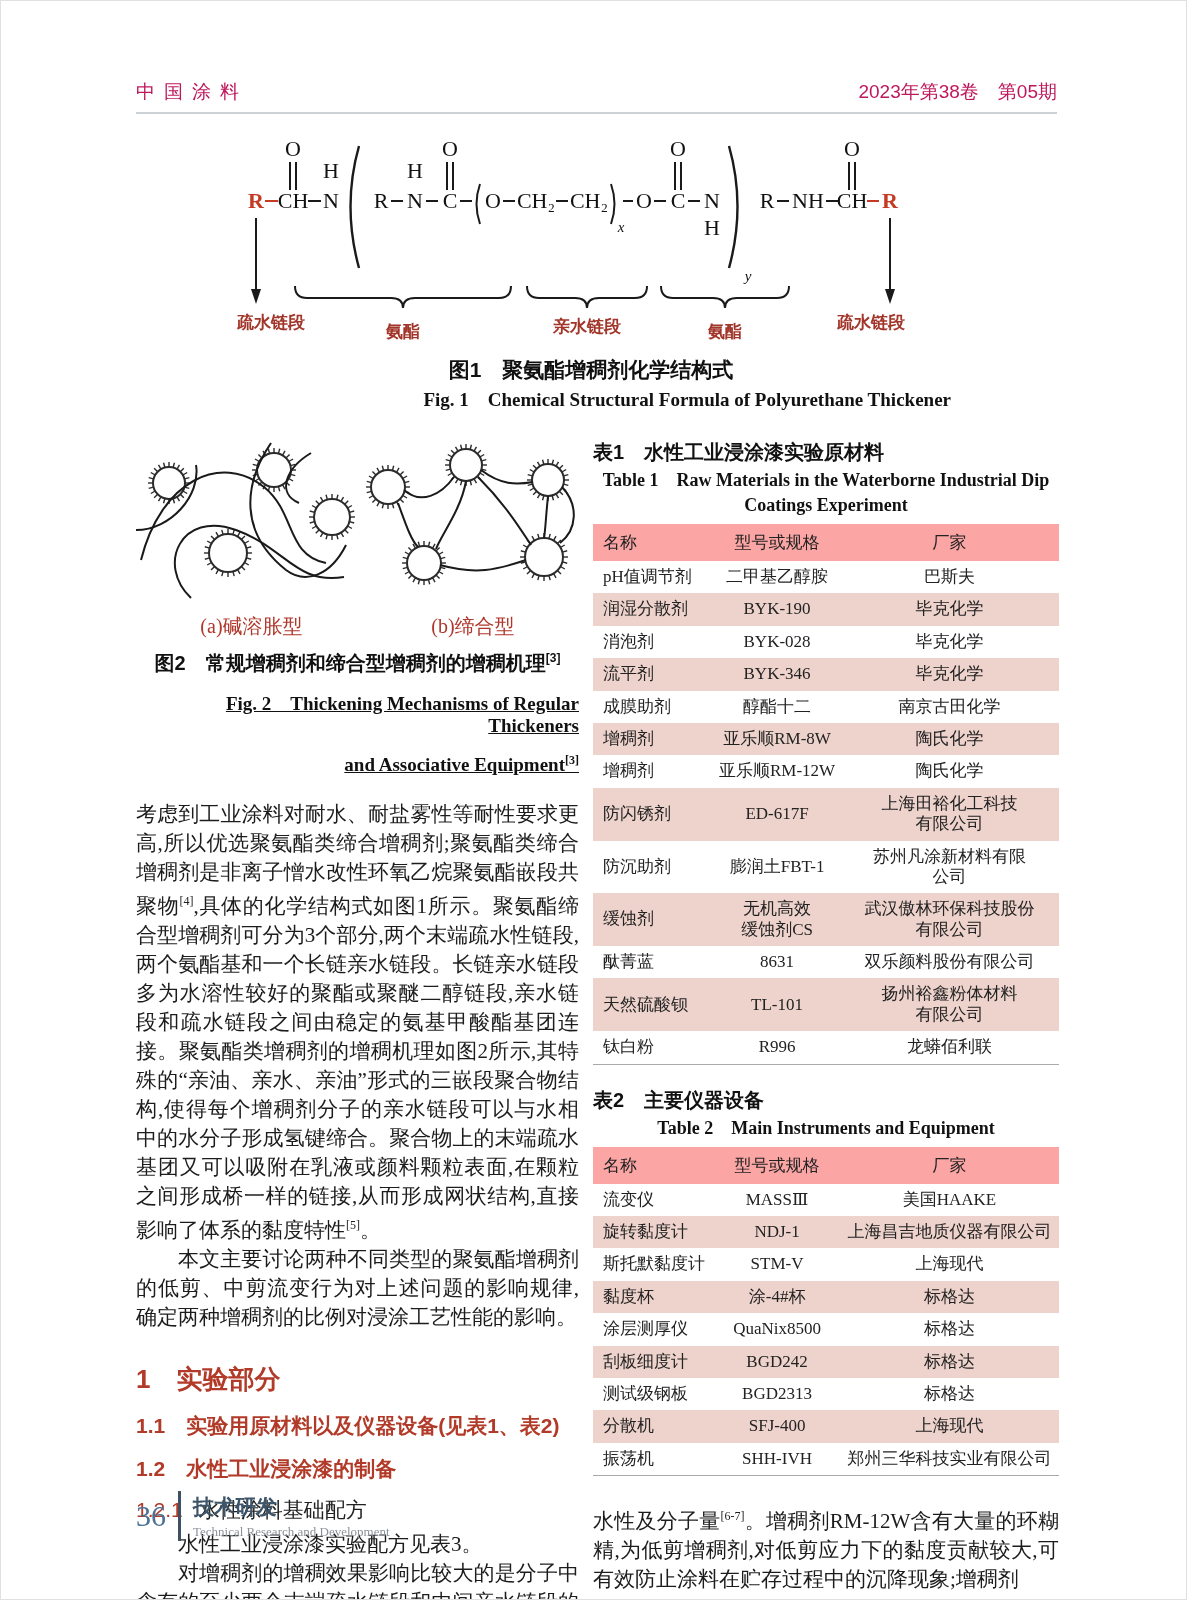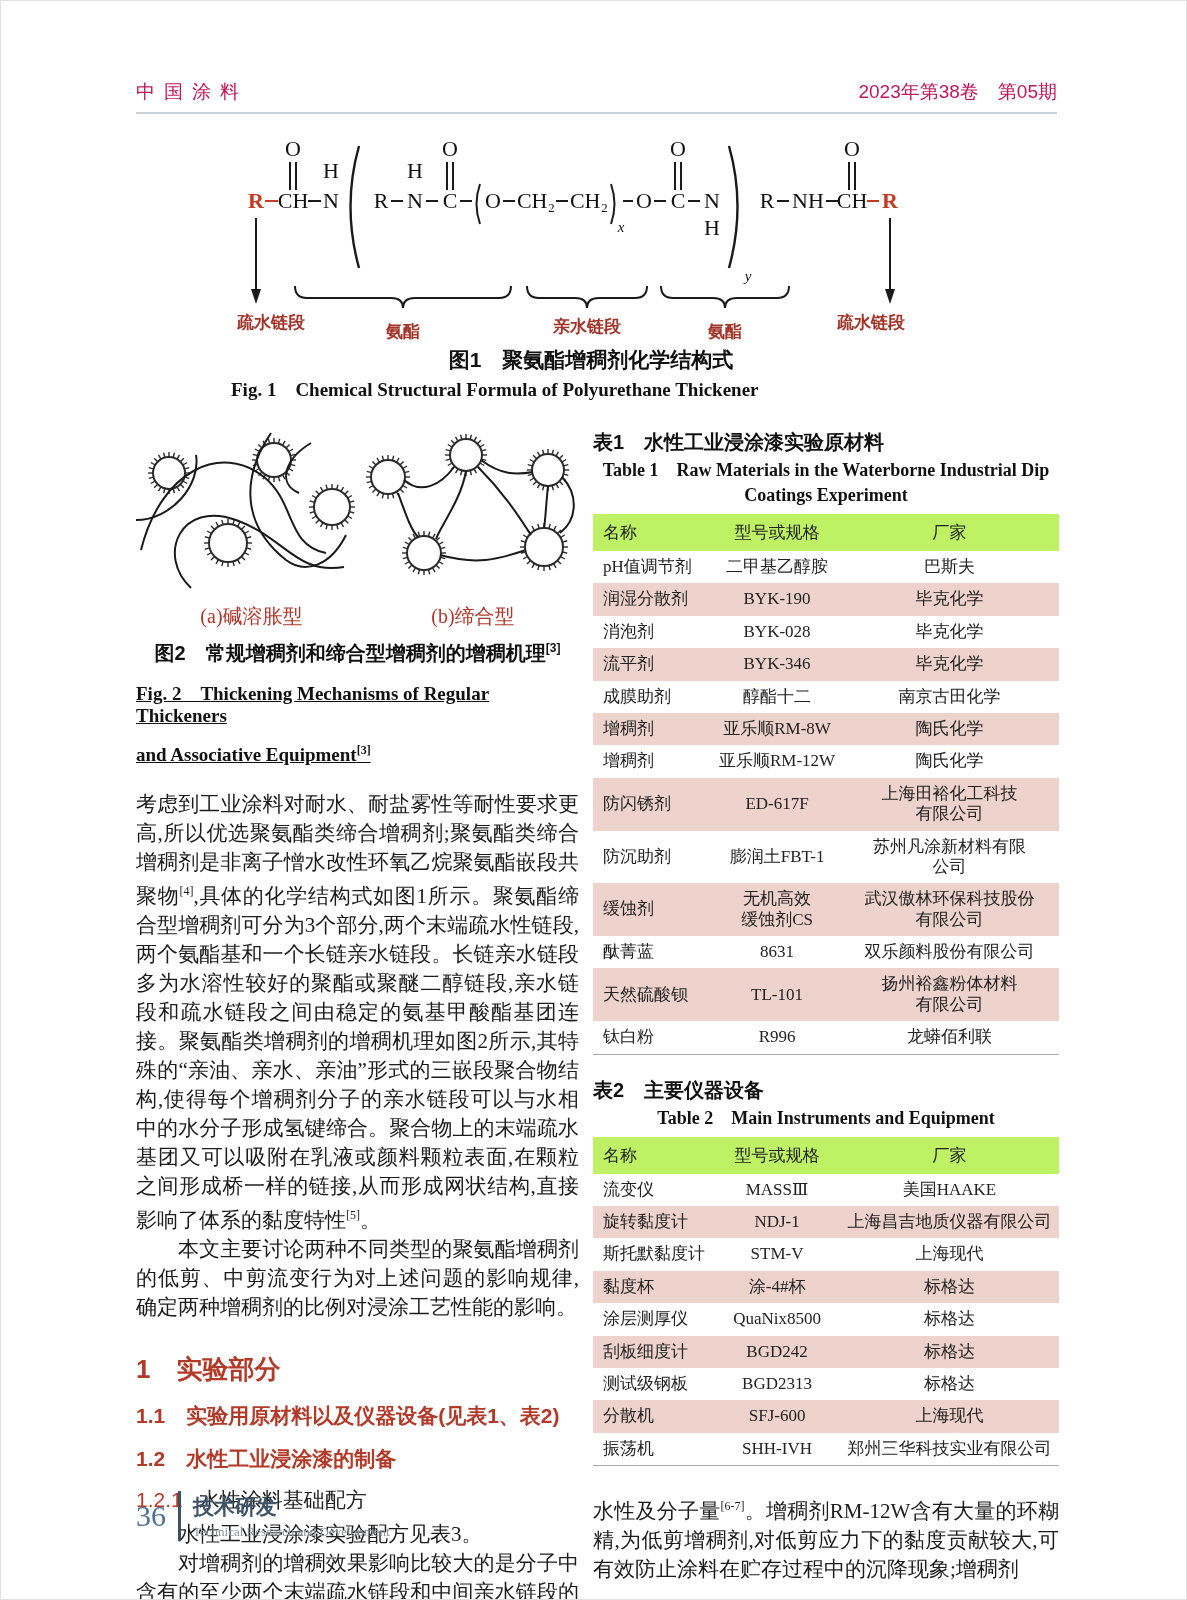--- a/index.html
+++ b/index.html
@@ -15,22 +15,22 @@
   .hdr { display:flex; justify-content:space-between; align-items:baseline;
          font-family:"Liberation Sans","DejaVu Sans",sans-serif;
          color:#be185d; font-size:19px; }
   .hdr .journal { letter-spacing:9px; }
   .hdr-rule { border-top:2px solid #ccd1d5; margin-top:7px; }
 
   
   .fig1 { width:720px; margin:14px 0 0 95px; }
   .fig1 svg { display:block; }
   .cap-zh { text-align:center; font-family:"Liberation Sans","DejaVu Sans",sans-serif;
-            font-weight:bold; font-size:21px; color:#111; margin-top:0; }
-  .cap-en { text-align:left; font-weight:bold; font-size:19px; color:#111; margin-top:5px; }
+            font-weight:bold; font-size:21px; color:#111; margin-top:10px; }
+  .cap-en { text-align:right; font-weight:bold; font-size:19px; color:#111; margin-top:5px; }
   .bond { stroke:#1a1a1a; stroke-width:2; fill:none; }
   .thick { stroke-width:2.4; }
   .red-stroke { stroke:#c43a22; }
   .fm text { fill:#111; font-family:"Liberation Serif","DejaVu Serif",serif; font-size:22px; }
   .fm .red { fill:#c43a22; font-weight:bold; }
   .fm .it { font-style:italic; font-size:15px; }
   .redlab { fill:#a2352a; font-size:17px; font-weight:bold;
             font-family:"Liberation Serif","DejaVu Serif",serif; }
 
   
@@ -61,21 +61,21 @@
   .h3-title { margin-left:16px; }
   .h3 + .bt { margin-top:6px; }
 
   
   .tbl-title-zh { font-family:"Liberation Sans","DejaVu Sans",sans-serif;
                   font-weight:bold; font-size:20px; color:#111; margin-top:4px; }
   .tbl-title-en { text-align:center; font-weight:bold; font-size:18px; color:#111; margin-top:4px; }
   table.data-table { width:100%; border-collapse:collapse; table-layout:fixed;
                      margin-top:8px; border-bottom:1px solid #a9a9a9;
                      font-size:17px; color:#222; }
-  table.data-table th { background:#bef264; font-weight:normal; padding:7px 2px; }
+  table.data-table th { background:#fca5a5; font-weight:normal; padding:7px 2px; }
   table.data-table th:nth-child(1) { width:26%; text-align:left; padding-left:10px; }
   table.data-table th:nth-child(2) { width:27%; }
   table.data-table th:nth-child(3) { width:47%; text-align:center; }
   table.data-table td { padding:6px 2px; vertical-align:middle; white-space:pre-line;
                         line-height:1.2; }
   table.data-table td:nth-child(1) { text-align:left; padding-left:10px; }
   table.data-table td:nth-child(2) { text-align:center; }
   table.data-table td:nth-child(3) { text-align:center; }
   table.data-table tbody tr:nth-child(even) { background:#eed3cc; }
   .tbl-block + .tbl-block { margin-top:22px; }
@@ -598,21 +598,21 @@
                   <td>BGD242</td>
                   <td>标格达</td>
                 </tr>
                 <tr>
                   <td>测试级钢板</td>
                   <td>BGD2313</td>
                   <td>标格达</td>
                 </tr>
                 <tr>
                   <td>分散机</td>
-                  <td>SFJ-600</td>
+                  <td>SFJ-400</td>
                   <td>上海现代</td>
                 </tr>
                 <tr>
                   <td>振荡机</td>
                   <td>SHH-IVH</td>
                   <td>郑州三华科技实业有限公司</td>
                 </tr>
               </tbody>
           </table>
         </div>

